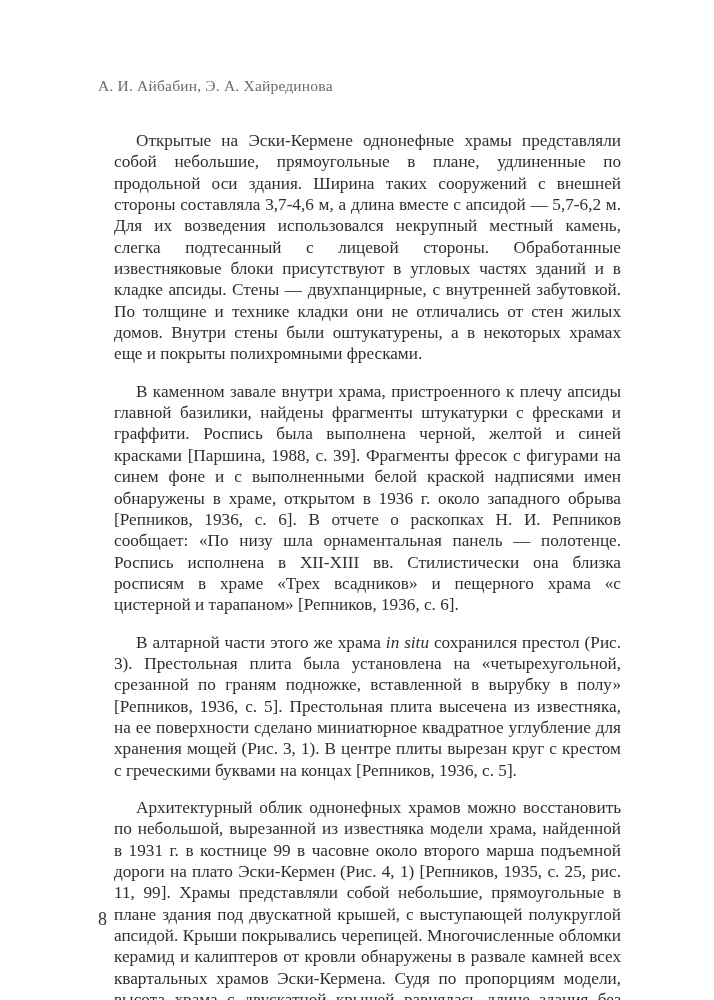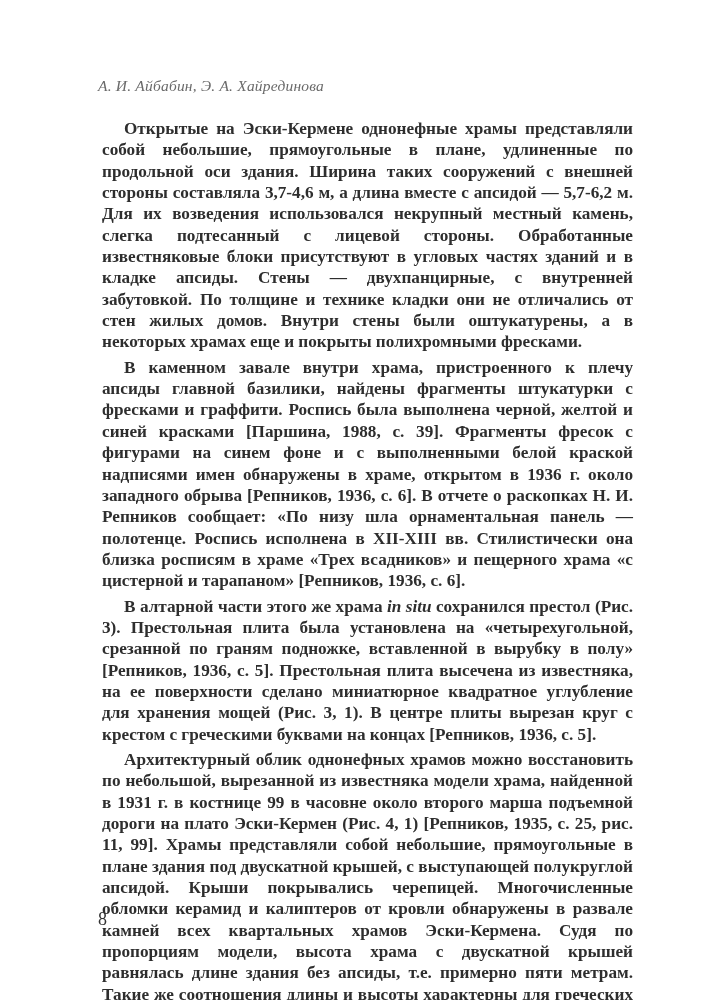--- a/index.html
+++ b/index.html
@@ -1,23 +1,23 @@
 <!DOCTYPE html>
 <html><head>
 <meta charset="utf-8">
 <style>
   html, body { margin: 0; padding: 0; background: #ffffff; }
   body { width: 714px; height: 1000px; position: relative; overflow: hidden;
          font-family: "Liberation Serif", "DejaVu Serif", serif; color: #2b2b2b; }
   .running-head { position: absolute; left: 98px; top: 77px;
-         font-style: italic; font-size: 15.5px; color: #6a6a6a; letter-spacing: 0.2px; }
+         font-size: 15.5px; color: #6a6a6a; letter-spacing: 0.2px; }
   .body-text { position: absolute; left: 98px; top: 114px; width: 539px;
          font-size: 17.2px; line-height: 21.35px; text-align: justify;
          hyphens: manual; color: #2e2e2e; }
-  .body-text p { margin: 4px; text-indent: 22px; font-weight: bold; }
+  .body-text p { margin: 16px; text-indent: 22px; }
   .page-number { position: absolute; left: 98px; top: 909px; font-size: 18px; color: #333; }
   em { font-style: italic; }
 </style>
 </head>
 <body>
 
 <div class="running-head">А. И. Айбабин, Э. А. Хайрединова</div>
 
 <div class="body-text">
   <p>Открытые на Эски-Кермене однонефные храмы представляли собой небольшие, прямоугольные в плане, удлиненные по продольной оси здания. Ширина таких сооружений с внешней стороны составляла 3,7-4,6 м, а длина вместе с апсидой — 5,7-6,2 м. Для их возведения использовался некрупный местный камень, слегка подтесанный с лицевой стороны. Обработанные известняковые блоки присутствуют в угловых частях зданий и в кладке апсиды. Стены — двухпанцирные, с внутренней забутовкой. По толщине и технике кладки они не отличались от стен жилых домов. Внутри стены были оштукатурены, а в некоторых храмах еще и покрыты полихромными фресками.</p>

